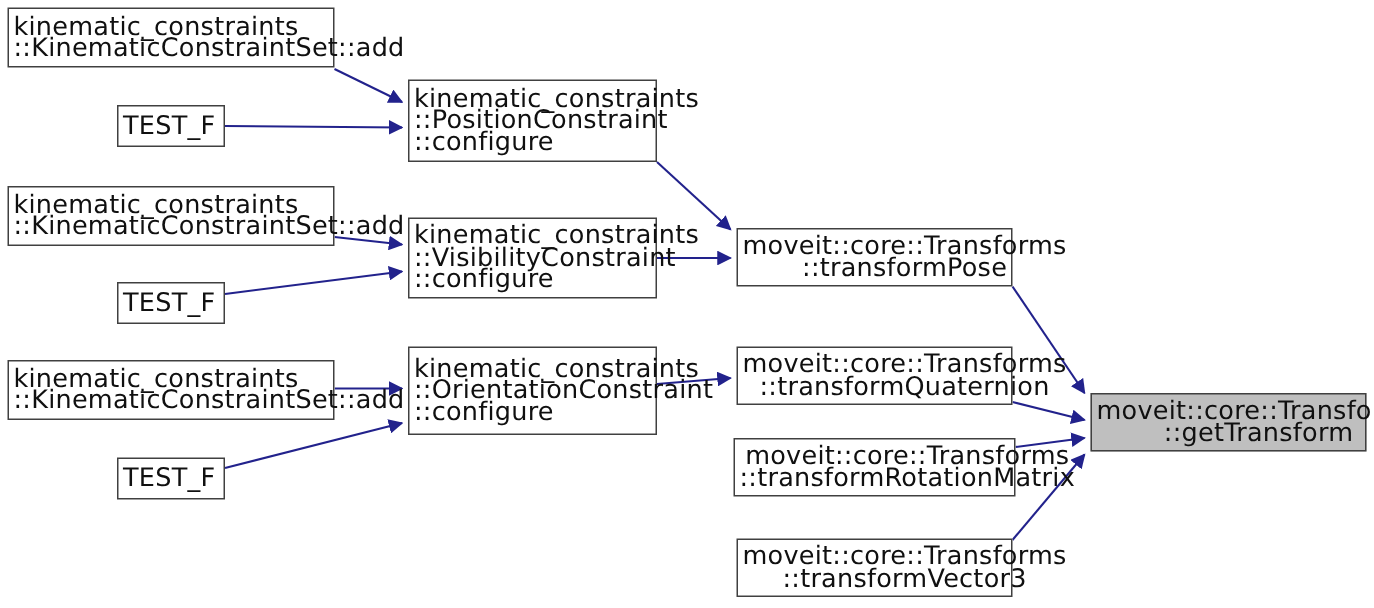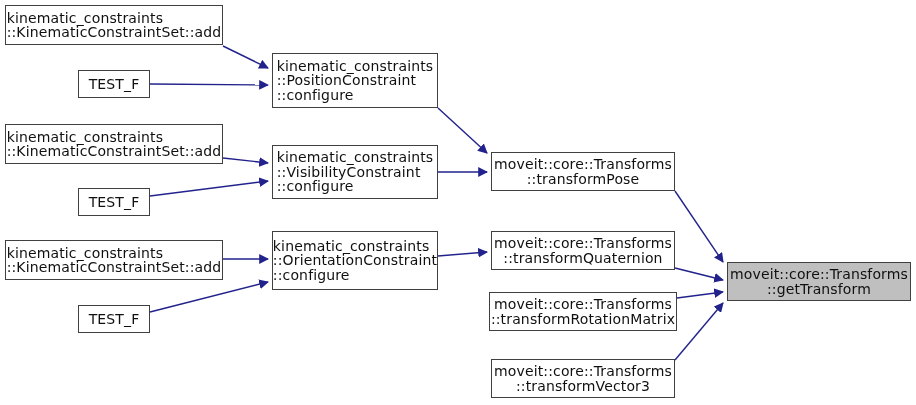--- a/index.html
+++ b/index.html
@@ -24,23 +24,22 @@
     width: 916px;
     height: 405px;
   }
   .node {
     position: absolute;
     box-sizing: border-box;
     border: 1px solid #404040;
     background: #ffffff;
     display: flex;
     align-items: center;
-    justify-content: center;
     text-align: center;
-    font-size: 14px;
+    font-size: 17px;
     line-height: 14.5px;
     color: #101010;
     letter-spacing: 0.01em;
     z-index: 3;
   }
   .node .node-label {
     display: block;
     white-space: pre-line;
     padding: 0 3px;
   }

